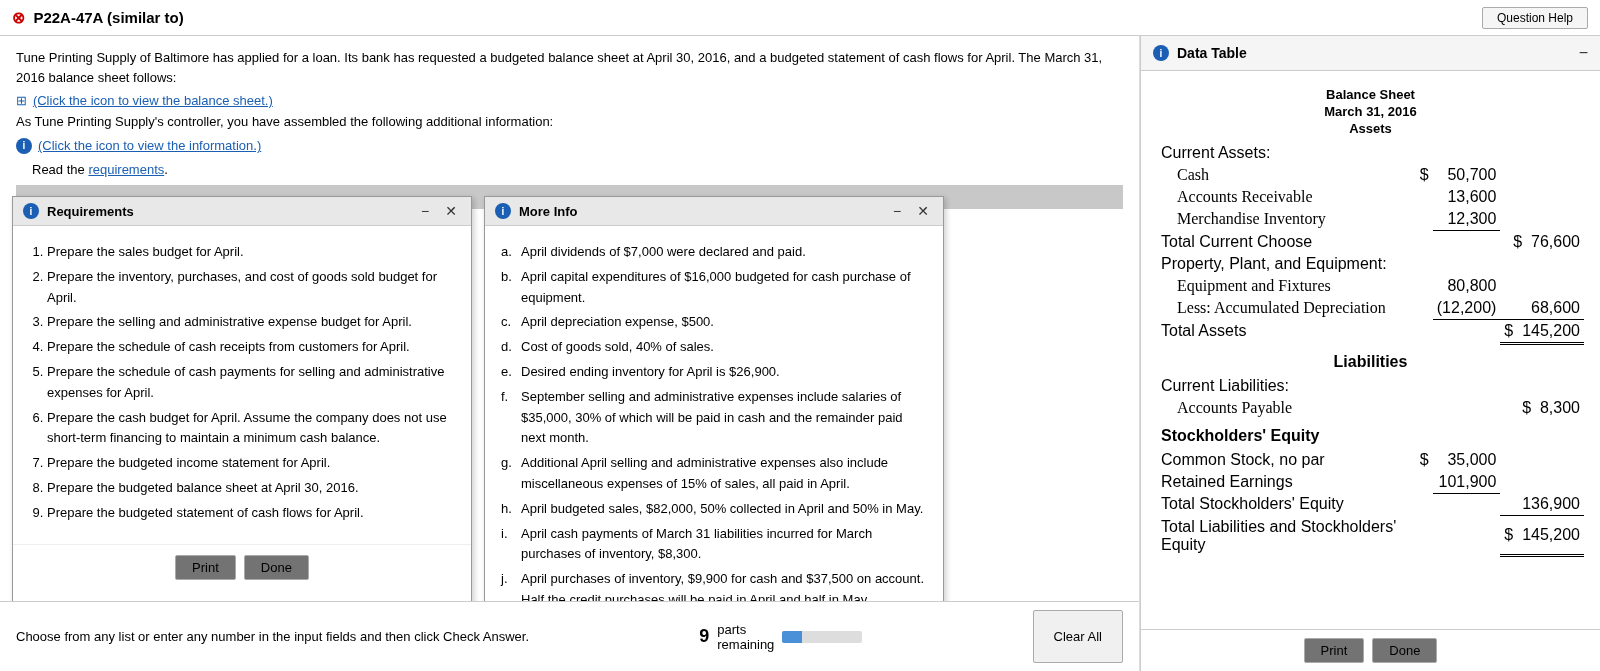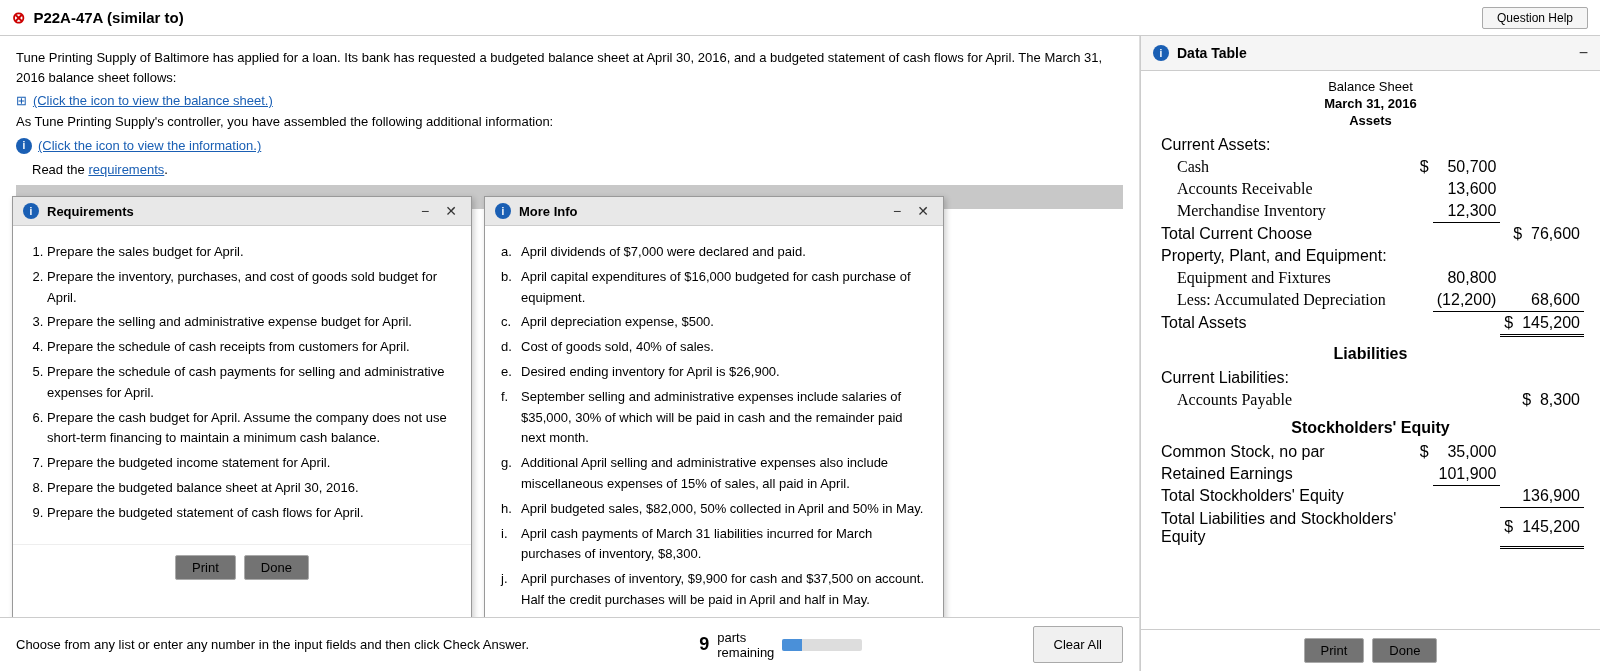--- a/index.html
+++ b/index.html
@@ -73,39 +73,39 @@
       position: absolute; bottom: 0; left: 0; right: 0; background: #fff;
       border-top: 1px solid #ccc; padding: 8px 16px;
       display: flex; align-items: center; justify-content: space-between;
     }
     .bottom-bar-text { font-size: 13px; }
     .parts-remaining { display: flex; align-items: center; gap: 8px; font-size: 13px; }
     .parts-number { font-size: 18px; font-weight: bold; }
     .progress-bar { width: 80px; height: 12px; background: #ddd; border-radius: 2px; overflow: hidden; }
     .progress-fill { height: 100%; background: #4a90d9; width: 25%; }
     .clear-all-btn {
-      border: 1px solid #aaa; background: #f0f0f0; padding: 10px 20px;
+      border: 1px solid #aaa; background: #f0f0f0; padding: 18px 20px;
       cursor: pointer; font-size: 13px; border-radius: 2px;
     }
 
     
     .right-panel {
       width: 460px; flex-shrink: 0; background: #fff; border-left: 1px solid #ccc;
       overflow-y: auto; display: flex; flex-direction: column;
     }
     .right-panel-header {
       display: flex; align-items: center; justify-content: space-between;
       padding: 8px 12px; border-bottom: 1px solid #ccc; background: #f5f5f5;
     }
     .right-panel-title { display: flex; align-items: center; gap: 8px; font-weight: bold; font-size: 14px; }
     .minimize-btn { background: none; border: none; cursor: pointer; font-size: 16px; color: #333; }
 
     
     .balance-sheet { padding: 0 16px 16px; }
-    .bs-title { text-align: center; font-weight: normal; font-size: 13px; padding: 8px 0 2px; }
+    .bs-title { text-align: center; font-weight: bold; font-size: 13px; padding: 8px 0 2px; margin-top: 8px; }
     .bs-subtitle { text-align: center; font-weight: bold; font-size: 13px; padding-bottom: 2px; }
     .bs-section { text-align: center; font-weight: bold; font-size: 13px; padding-bottom: 6px; }
 
     .bs-table { width: 100%; border-collapse: collapse; font-size: 16px; }
     .bs-table td { padding: 2px 4px; }
     .bs-table .indent1 { padding-left: 20px; font-family: Liberation Serif, serif; }
     .bs-table .right { text-align: right; }
     .bs-table .border-top { border-top: 1px solid #000; }
     .bs-table .border-bottom { border-bottom: 1px solid #000; }
 
@@ -355,21 +355,21 @@
           <tr>
             <td class="indent1">Accounts Payable</td>
             <td></td>
             <td></td>
             <td class="right" style="white-space:nowrap;">
               <span>$</span>&nbsp;
               <span>8,300</span>
             </td>
           </tr>
           <tr>
-            <td colspan="4" style="text-align:center; font-weight:bold; padding-top:8px; padding-bottom:4px;">Stockholders' Equity</td>
+            <td colspan="4" style="font-weight:bold; padding-top:8px; padding-bottom:4px;">Stockholders' Equity</td>
           </tr>
           <tr>
             <td>Common Stock, no par</td>
             <td class="right">$</td>
             <td class="right">35,000</td>
             <td></td>
           </tr>
           <tr>
             <td>Retained Earnings</td>
             <td></td>

